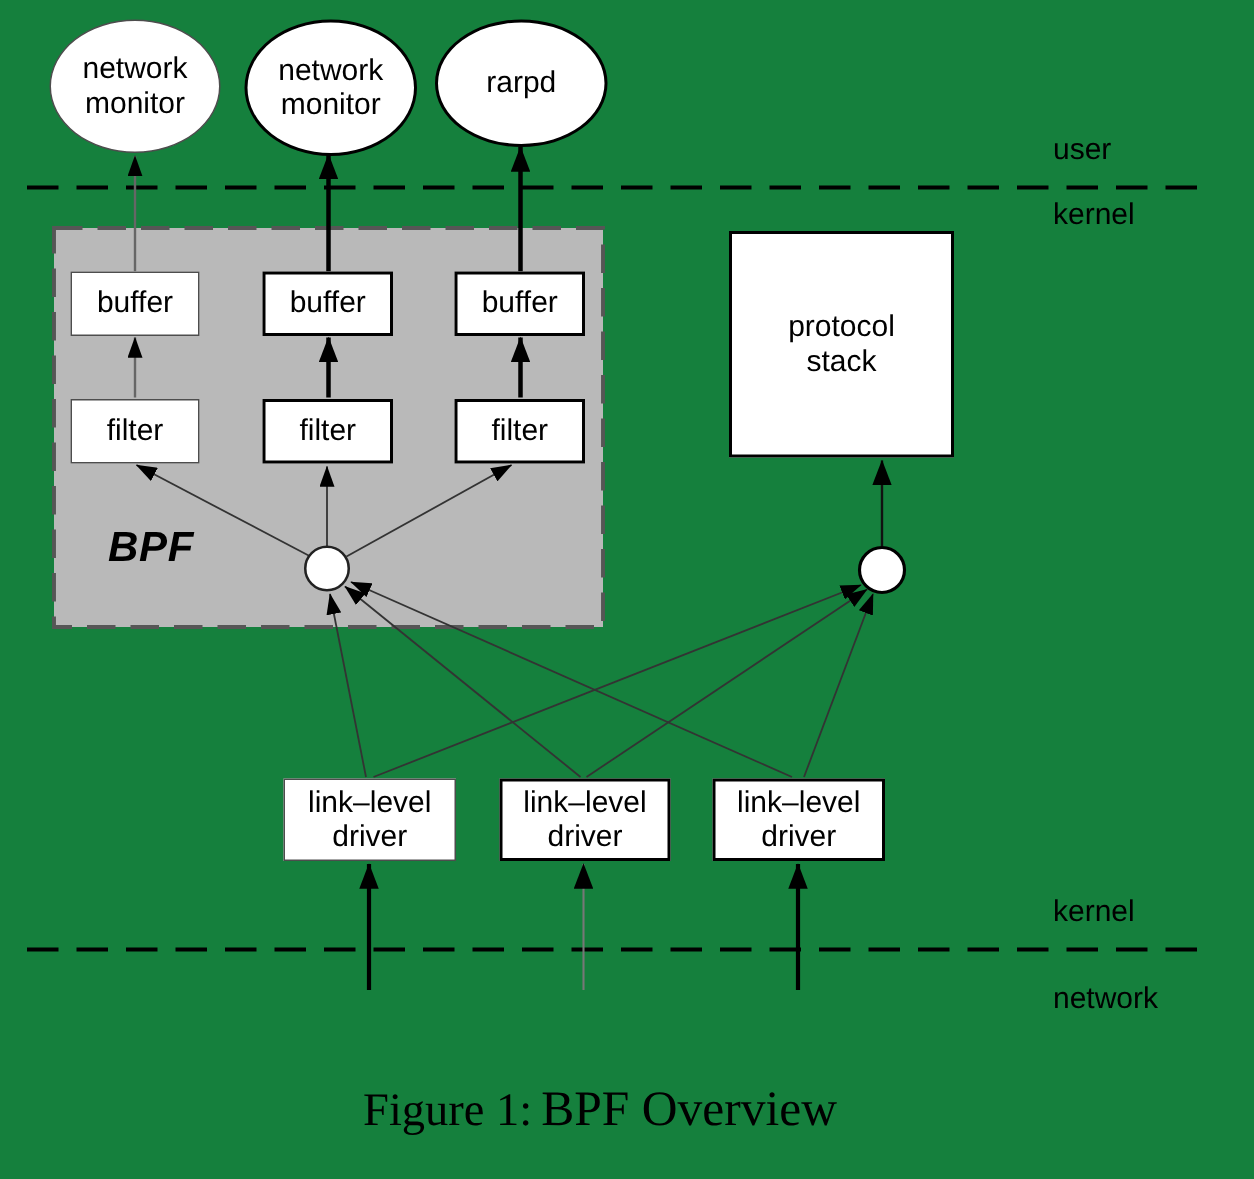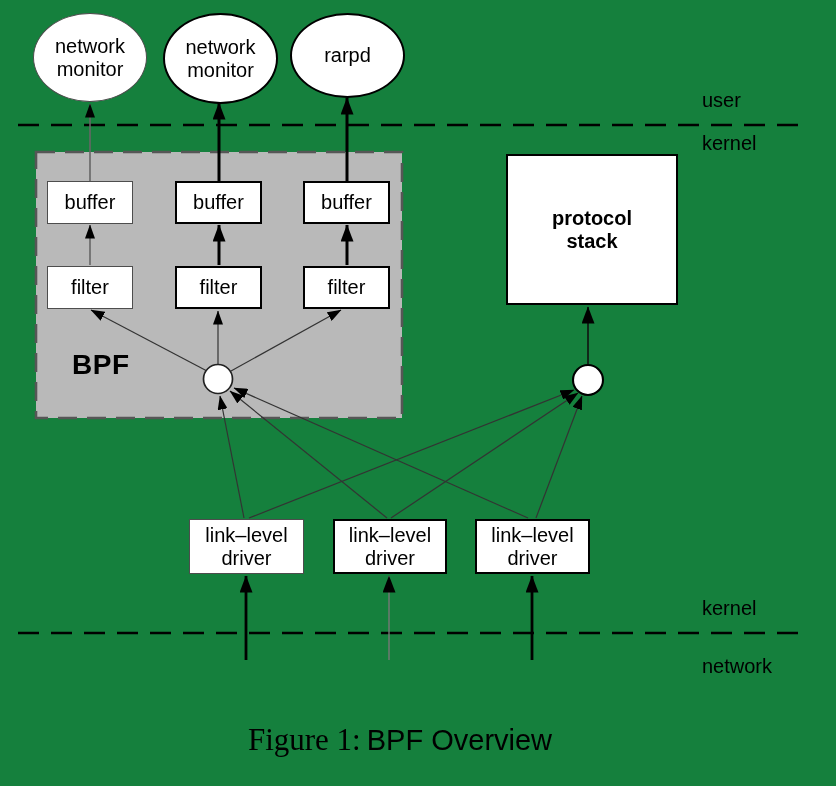--- a/index.html
+++ b/index.html
@@ -15,27 +15,27 @@
   }
   .node span{white-space:pre-line;line-height:1.12;font-size:20px;}
   .ellipse{border-radius:50%;}
   .thin{border:1.4px solid #4d4d4d;}
   .thick{border:2.8px solid #000;}
   .med{border:2.4px solid #000;}
   .label{
     position:absolute;z-index:2;font-size:20px;line-height:1.1;background:transparent;
   }
   .bpf-label{
-    position:absolute;z-index:2;font-size:28px;font-weight:bold;letter-spacing:.5px;
+    position:absolute;z-index:2;font-size:28px;font-weight:bold;letter-spacing:.5px;font-style:italic;
   }
   .caption{
     position:absolute;z-index:2;left:0;top:722px;width:800px;text-align:center;
   }
   .caption .serif{font-family:"Liberation Serif",serif;font-size:31px;margin-top:16px;}
-  .caption .sans{font-family:Liberation Sans, sans-serif;font-size:29px;margin-left:6px;}
+  .caption .sans{font-family:Liberation Serif, serif;font-size:33px;margin-left:6px;}
 </style>
 </head>
 <body>
 
 <div class="stage">
 
   <svg width="836" height="786" viewBox="0 0 836 786">
     <defs>
       <marker id="ah-big" markerUnits="userSpaceOnUse" markerWidth="18" markerHeight="13" refX="16.5" refY="6.5" orient="auto">
         <path d="M0,0 L17,6.5 L0,13 Z" fill="#000"></path>
@@ -108,21 +108,21 @@
   </div>
   <div class="node thick" style="left:175px;top:266px;width:87px;height:43px;">
     <span>filter</span>
   </div>
   <div class="node thick" style="left:303px;top:266px;width:87px;height:43px;">
     <span>filter</span>
   </div>
 
   <div class="bpf-label" style="left:72px;top:349px;">BPF</div>
 
-  <div class="node" style="left:506px;top:154px;width:172px;height:151px;border:2.2px solid #000;font-weight:bold;">
+  <div class="node" style="left:486px;top:154px;width:150px;height:151px;border:2.2px solid #000;">
     <span>protocol
 stack</span>
   </div>
 
   <div class="node thin" style="left:189px;top:519px;width:115px;height:55px;">
     <span>link–level
 driver</span>
   </div>
   <div class="node thick" style="left:333px;top:519px;width:114px;height:55px;">
     <span>link–level

